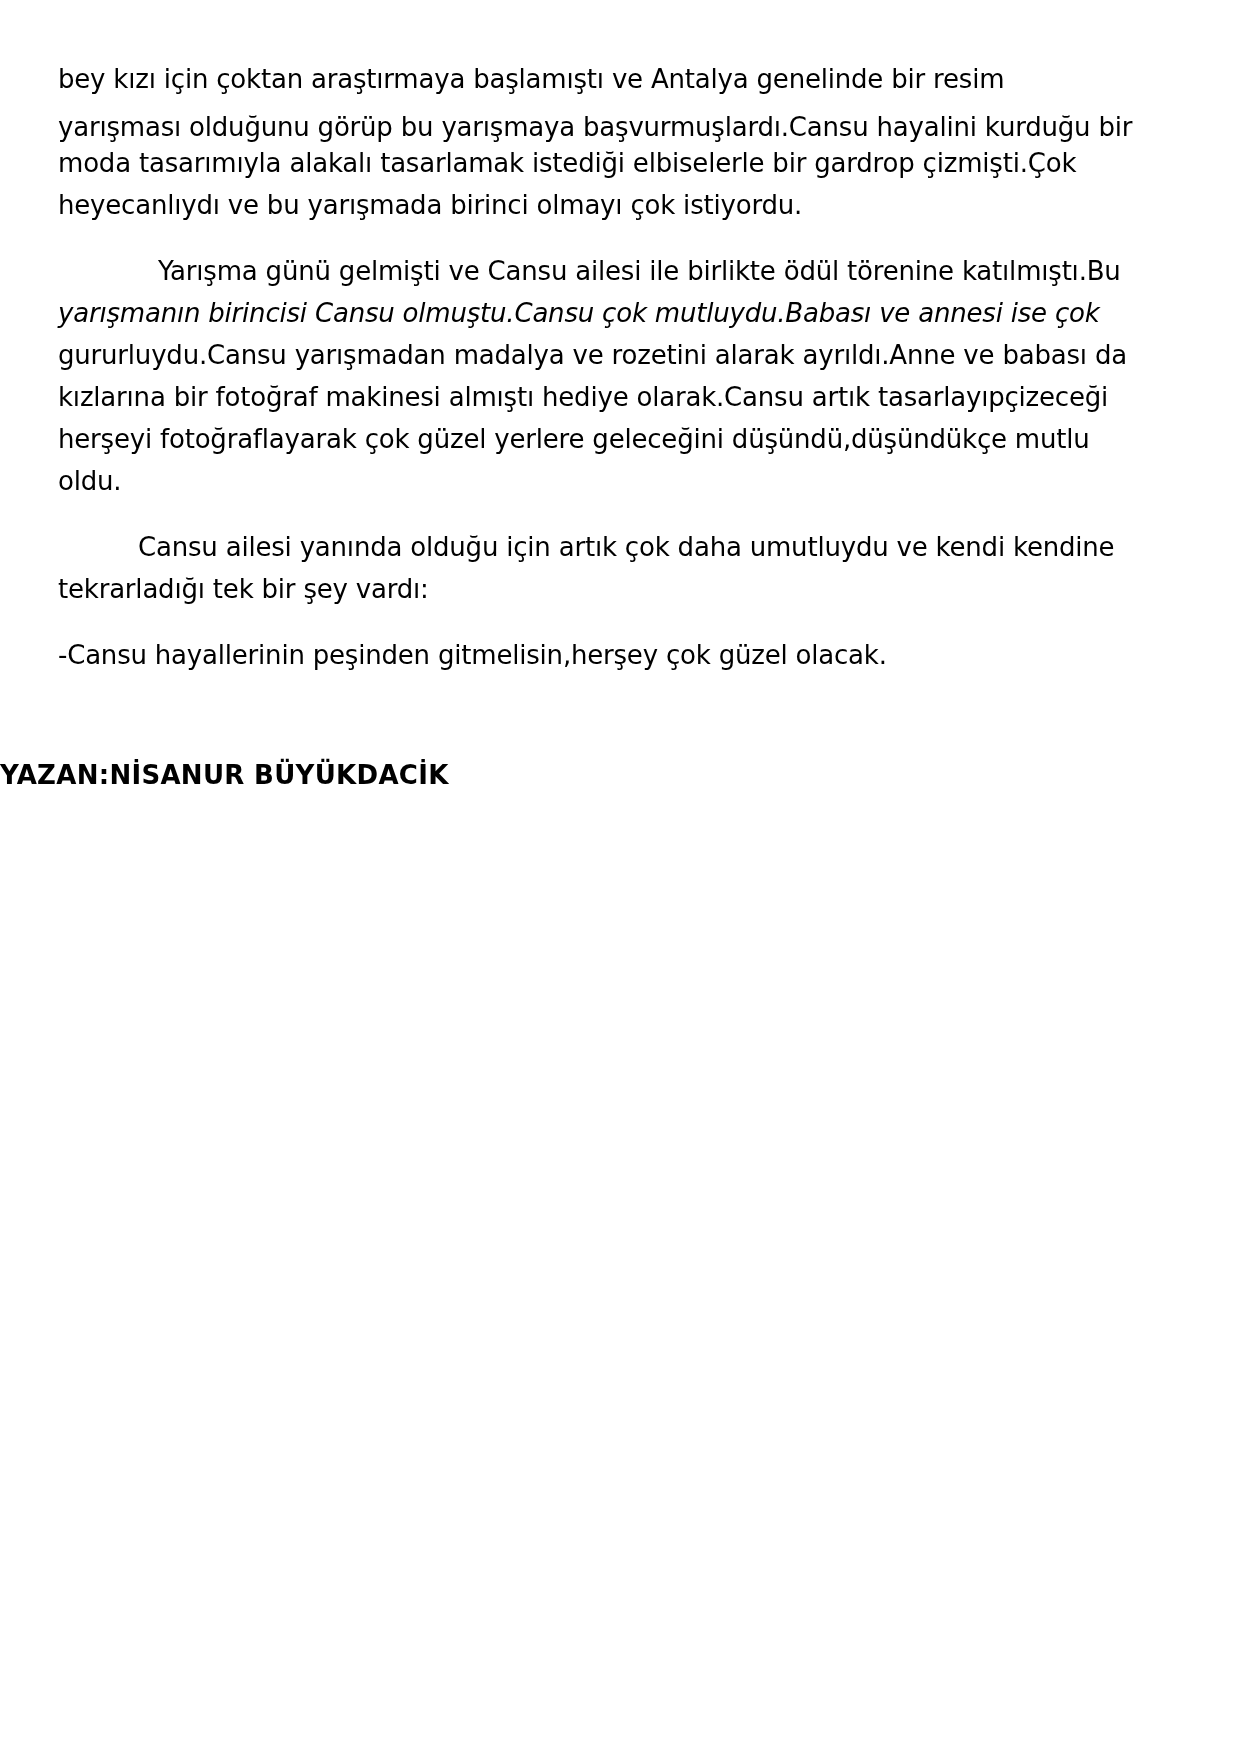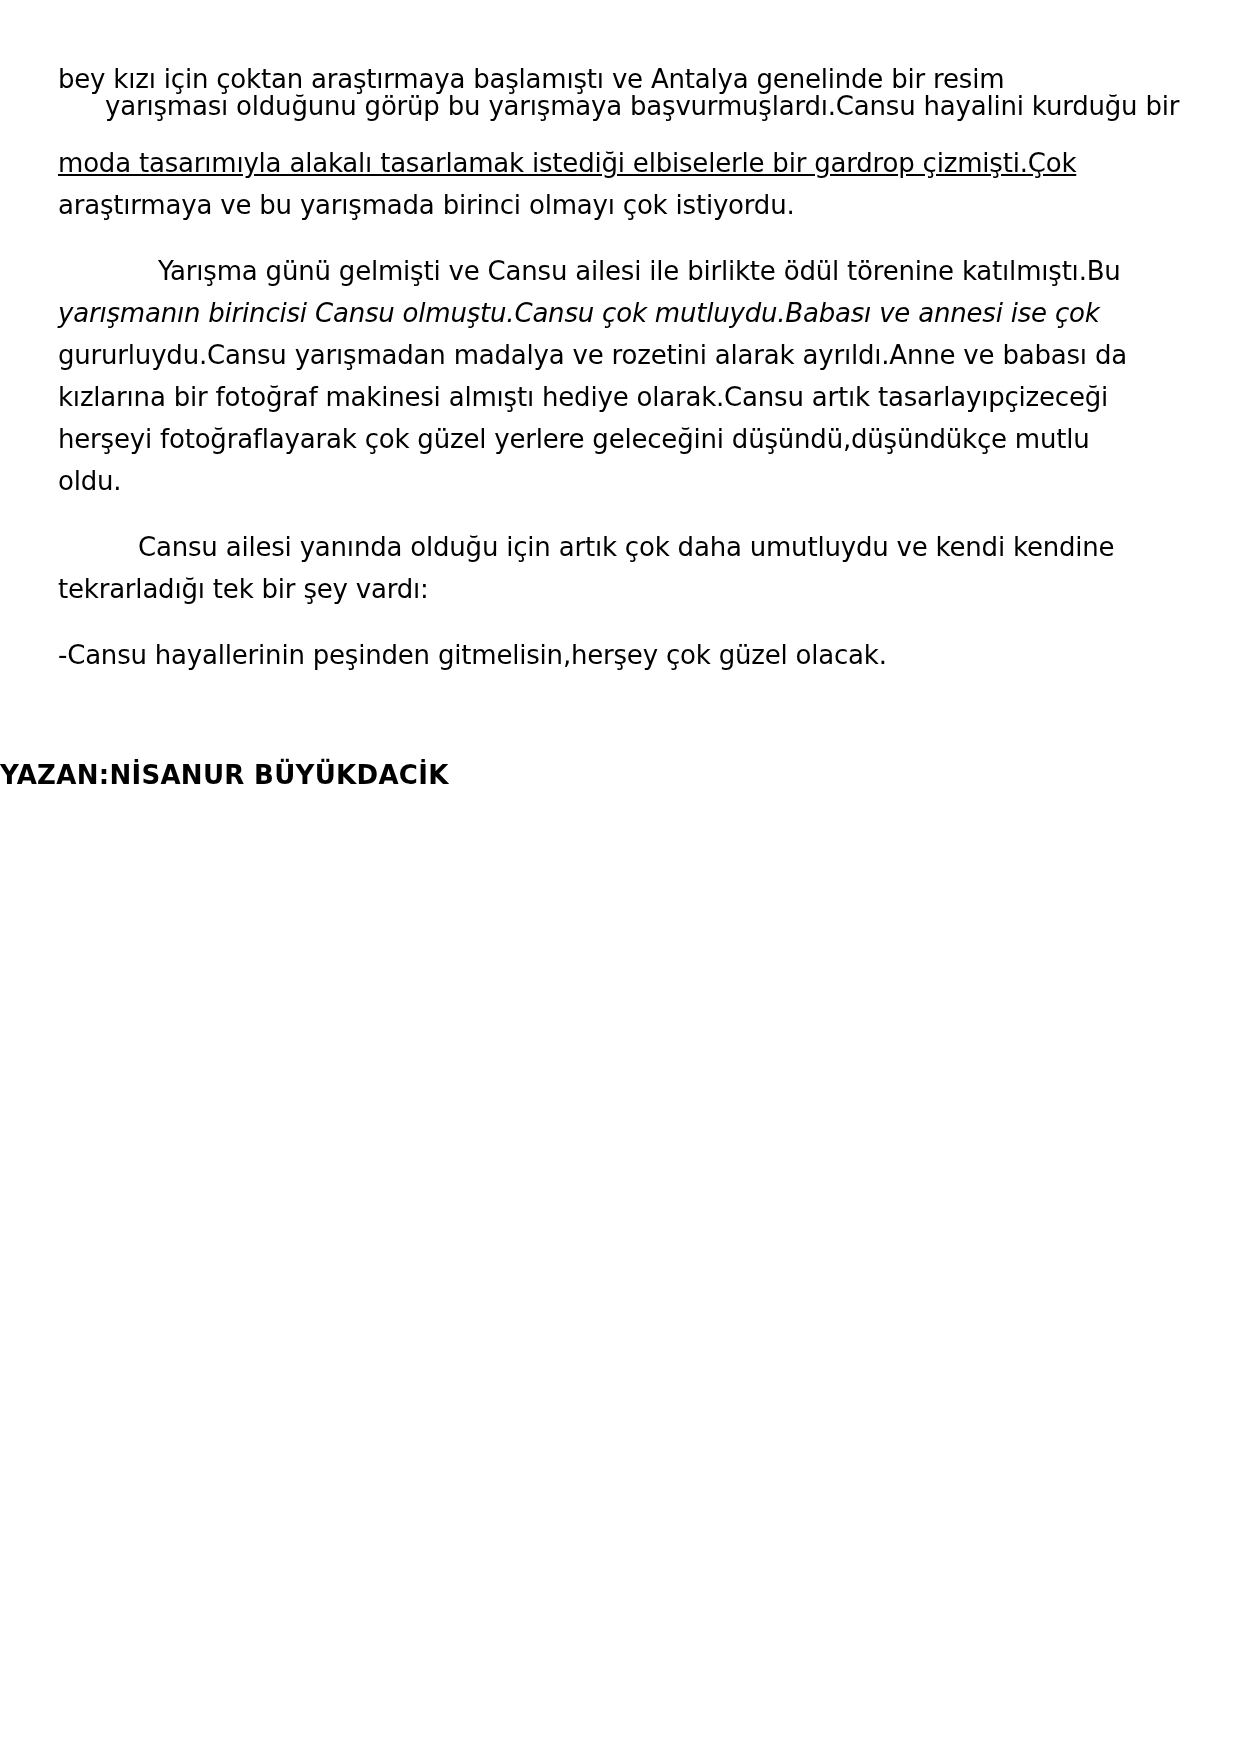--- a/index.html
+++ b/index.html
@@ -42,23 +42,23 @@
       letter-spacing: 0.3px;
       white-space: nowrap;
     }
   </style>
 </head>
 <body>
 
 <div class="page">
 
   <div class="line" style="top:59px;">bey kızı için çoktan araştırmaya başlamıştı ve Antalya genelinde bir resim</div>
-  <div class="line" style="top:86px;margin-left:47px;">yarışması olduğunu görüp bu yarışmaya başvurmuşlardı.Cansu hayalini kurduğu bir</div>
-  <div class="line" style="top:143px;text-decoration:underline;">moda tasarımıyla alakalı tasarlamak istediği elbiselerle bir gardrop çizmişti.Çok</div>
-  <div class="line" style="top:185px;">araştırmaya ve bu yarışmada birinci olmayı çok istiyordu.</div>
+  <div class="line" style="top:107px;">yarışması olduğunu görüp bu yarışmaya başvurmuşlardı.Cansu hayalini kurduğu bir</div>
+  <div class="line" style="top:143px;">moda tasarımıyla alakalı tasarlamak istediği elbiselerle bir gardrop çizmişti.Çok</div>
+  <div class="line" style="top:185px;">heyecanlıydı ve bu yarışmada birinci olmayı çok istiyordu.</div>
 
   <div class="line indent" style="top:251px;margin-left:20px;">Yarışma günü gelmişti ve Cansu ailesi ile birlikte ödül törenine katılmıştı.Bu</div>
   <div class="line" style="top:293px;font-style:italic;">yarışmanın birincisi Cansu olmuştu.Cansu çok mutluydu.Babası ve annesi ise çok</div>
   <div class="line" style="top:335px;text-align:right;">gururluydu.Cansu yarışmadan madalya ve rozetini alarak ayrıldı.Anne ve babası da</div>
   <div class="line" style="top:377px;">kızlarına bir fotoğraf makinesi almıştı hediye olarak.Cansu artık tasarlayıpçizeceği</div>
   <div class="line" style="top:419px;">herşeyi fotoğraflayarak çok güzel yerlere geleceğini düşündü,düşündükçe mutlu</div>
   <div class="line" style="top:461px;">oldu.</div>
 
   <div class="line indent" style="top:527px;">Cansu ailesi yanında olduğu için artık çok daha umutluydu ve kendi kendine</div>
   <div class="line" style="top:569px;">tekrarladığı tek bir şey vardı:</div>

